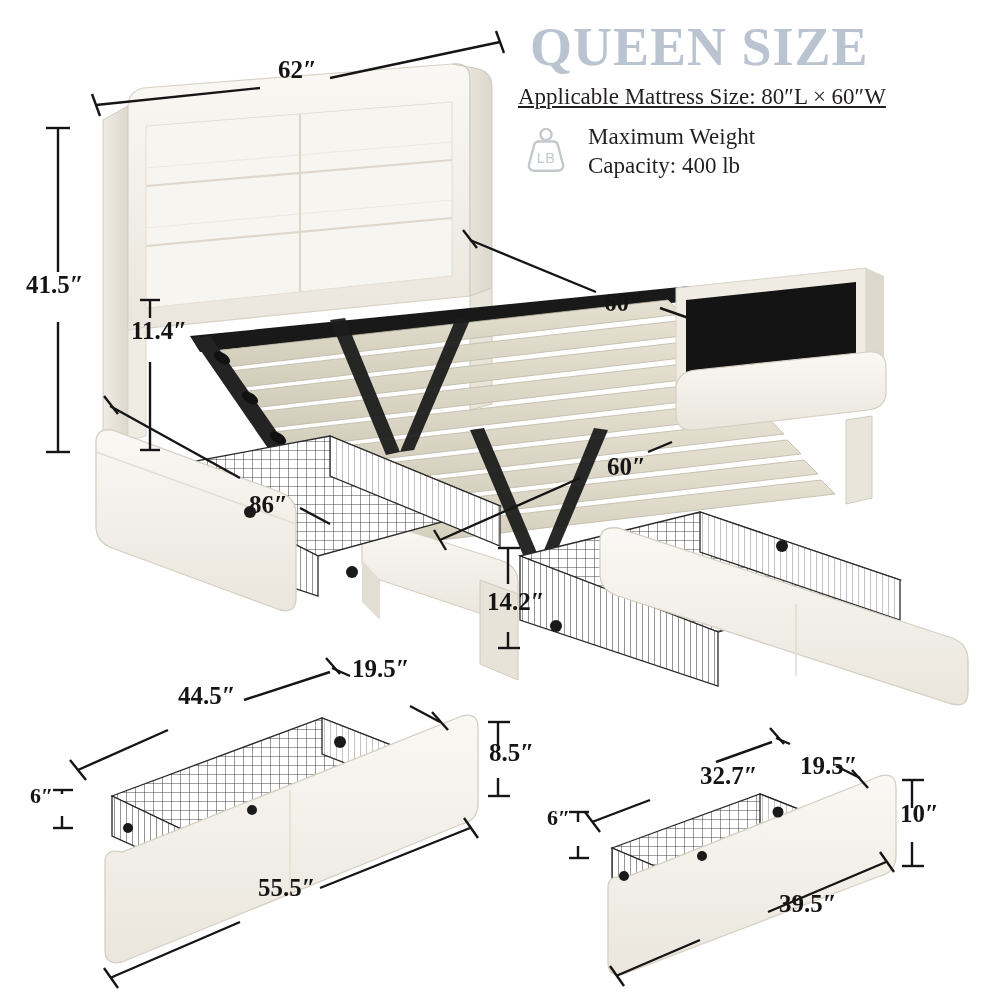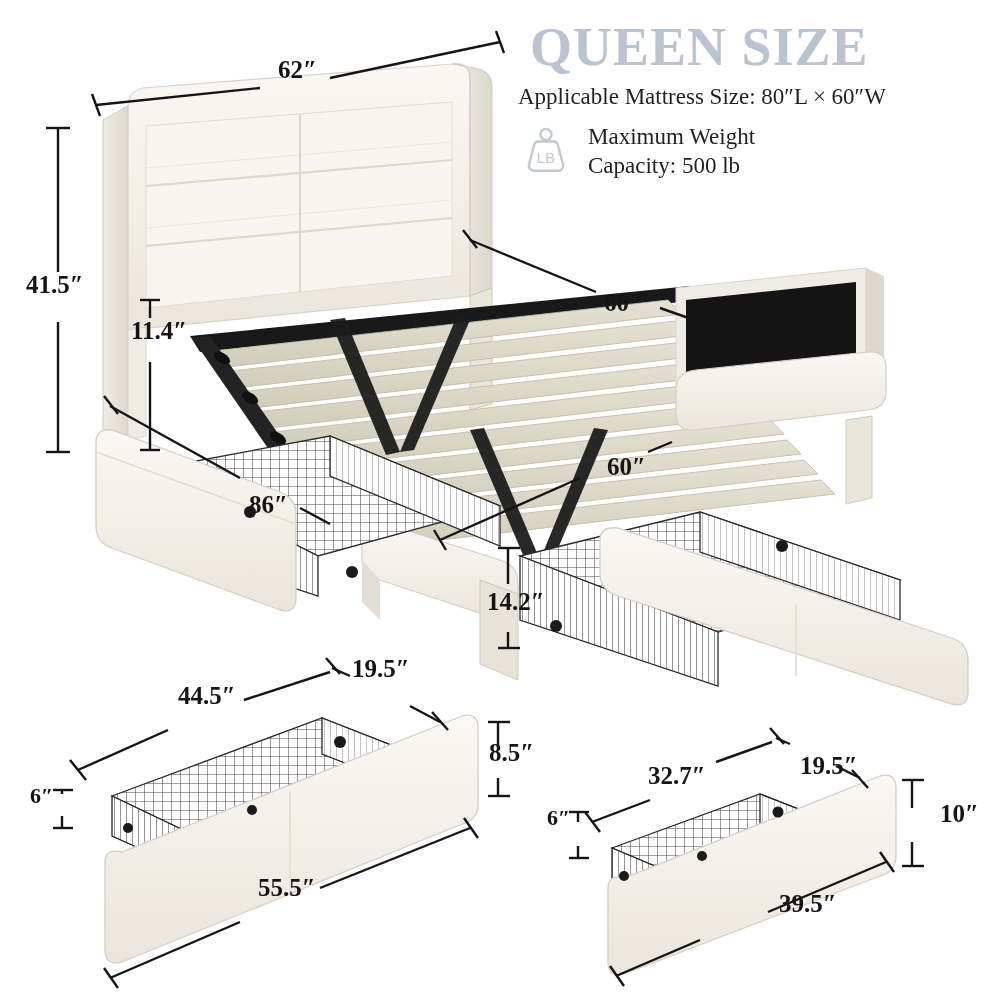--- a/index.html
+++ b/index.html
@@ -15,21 +15,21 @@
   .info{position:absolute;left:518px;top:18px;width:482px;}
   .title{
     font-family:"Liberation Serif", serif;
     font-size:54px;line-height:58px;font-weight:700;
     color:#b9c4d0;letter-spacing:1px;margin:0 0 6px 12px;
     white-space:nowrap;
   }
   .subtitle{
     font-family:"Liberation Serif", serif;
     font-size:23px;line-height:30px;color:#231f20;
-    margin:0 0 10px 0;white-space:nowrap;
+    margin:0 0 10px 0;white-space:nowrap;text-decoration:underline;
   }
   .weightrow{display:flex;align-items:center;gap:14px;margin-top:4px;}
   .wicon{width:56px;height:56px;flex:0 0 56px;}
   .wtext{font-family:"Liberation Serif", serif;font-size:23px;line-height:29px;color:#231f20;}
 
   .dim{
     font-family:"Liberation Serif", serif;
     font-weight:700;font-size:25px;color:#151515;
     position:absolute;white-space:nowrap;
   }
@@ -44,21 +44,21 @@
     <div class="title">QUEEN SIZE</div>
     <div class="subtitle">Applicable Mattress Size: 80″L × 60″W</div>
     <div class="weightrow">
       <svg class="wicon" viewBox="0 0 56 56">
         <circle cx="28" cy="11.5" r="5.6" fill="none" stroke="#c3c8cf" stroke-width="2.4"></circle>
         <path d="M20.5 18.5 h15 a4.5 4.5 0 0 1 4.3 3.2 l5.2 19.8 a5 5 0 0 1 -4.8 6.3 H15.8 a5 5 0 0 1 -4.8 -6.3 l5.2 -19.8 a4.5 4.5 0 0 1 4.3 -3.2 z" fill="none" stroke="#c3c8cf" stroke-width="2.4" stroke-linejoin="round"></path>
         <text x="28" y="40" text-anchor="middle" font-family="Liberation Sans, sans-serif" font-size="14.5" fill="#c3c8cf" letter-spacing="0.5">LB</text>
       </svg>
       <div>
         <div class="wtext">Maximum Weight</div>
-        <div class="wtext">Capacity: 500 lb</div>
+        <div class="wtext">Capacity: 400 lb</div>
       </div>
     </div>
   </div>
 
   <svg class="layer" viewBox="0 0 1000 1000">
     <defs>
       <linearGradient id="uph" x1="0" y1="0" x2="0" y2="1">
         <stop offset="0" stop-color="#faf8f4"></stop>
           <stop offset="1" stop-color="#eae6dd"></stop>
       </linearGradient>
@@ -309,19 +309,19 @@
   <div class="dim" style="left:607px;top:453px;">60″</div>
   <div class="dim" style="left:249px;top:491px;">86″</div>
   <div class="dim" style="left:487px;top:588px;text-align:right;">14.2″</div>
 
   <div class="dim" style="left:178px;top:682px;">44.5″</div>
   <div class="dim" style="left:352px;top:655px;">19.5″</div>
   <div class="dim sm" style="left:30px;top:783px;">6″</div>
   <div class="dim" style="left:481px;top:739px;margin-left:8px;">8.5″</div>
   <div class="dim" style="left:258px;top:874px;">55.5″</div>
 
-  <div class="dim" style="left:648px;top:762px;text-align:right;">32.7″</div>
+  <div class="dim" style="left:700px;top:762px;text-align:right;">32.7″</div>
   <div class="dim" style="left:800px;top:752px;">19.5″</div>
   <div class="dim sm" style="left:547px;top:805px;">6″</div>
-  <div class="dim" style="left:940px;top:800px;">10″</div>
+  <div class="dim" style="left:900px;top:800px;">10″</div>
   <div class="dim" style="left:779px;top:890px;">39.5″</div>
 
 </div>
 
 </body></html>

